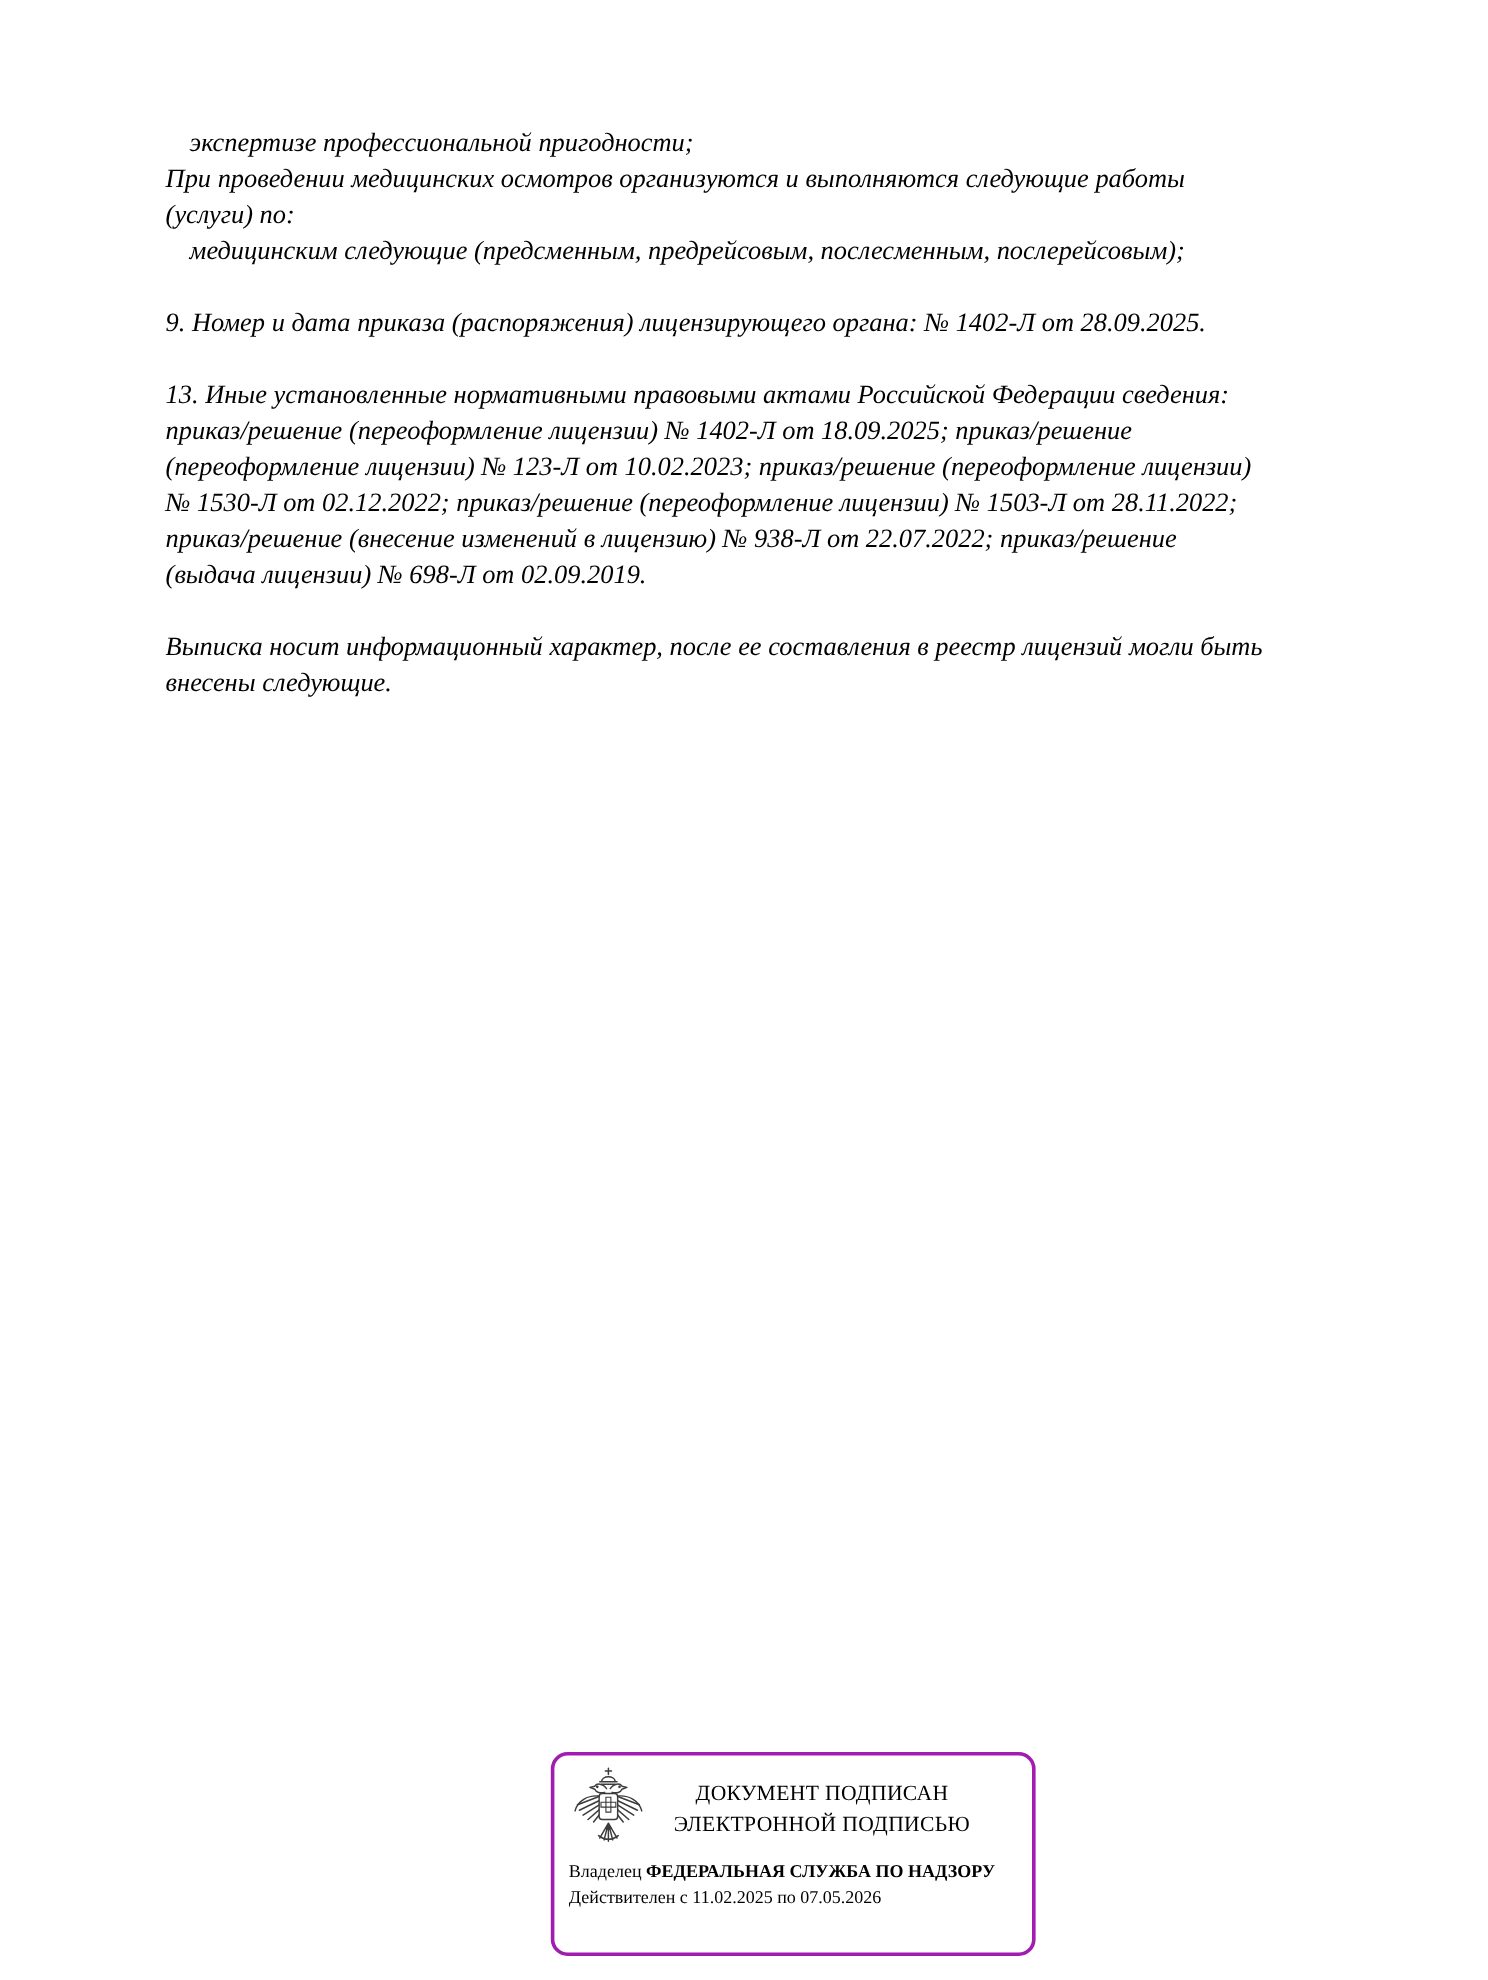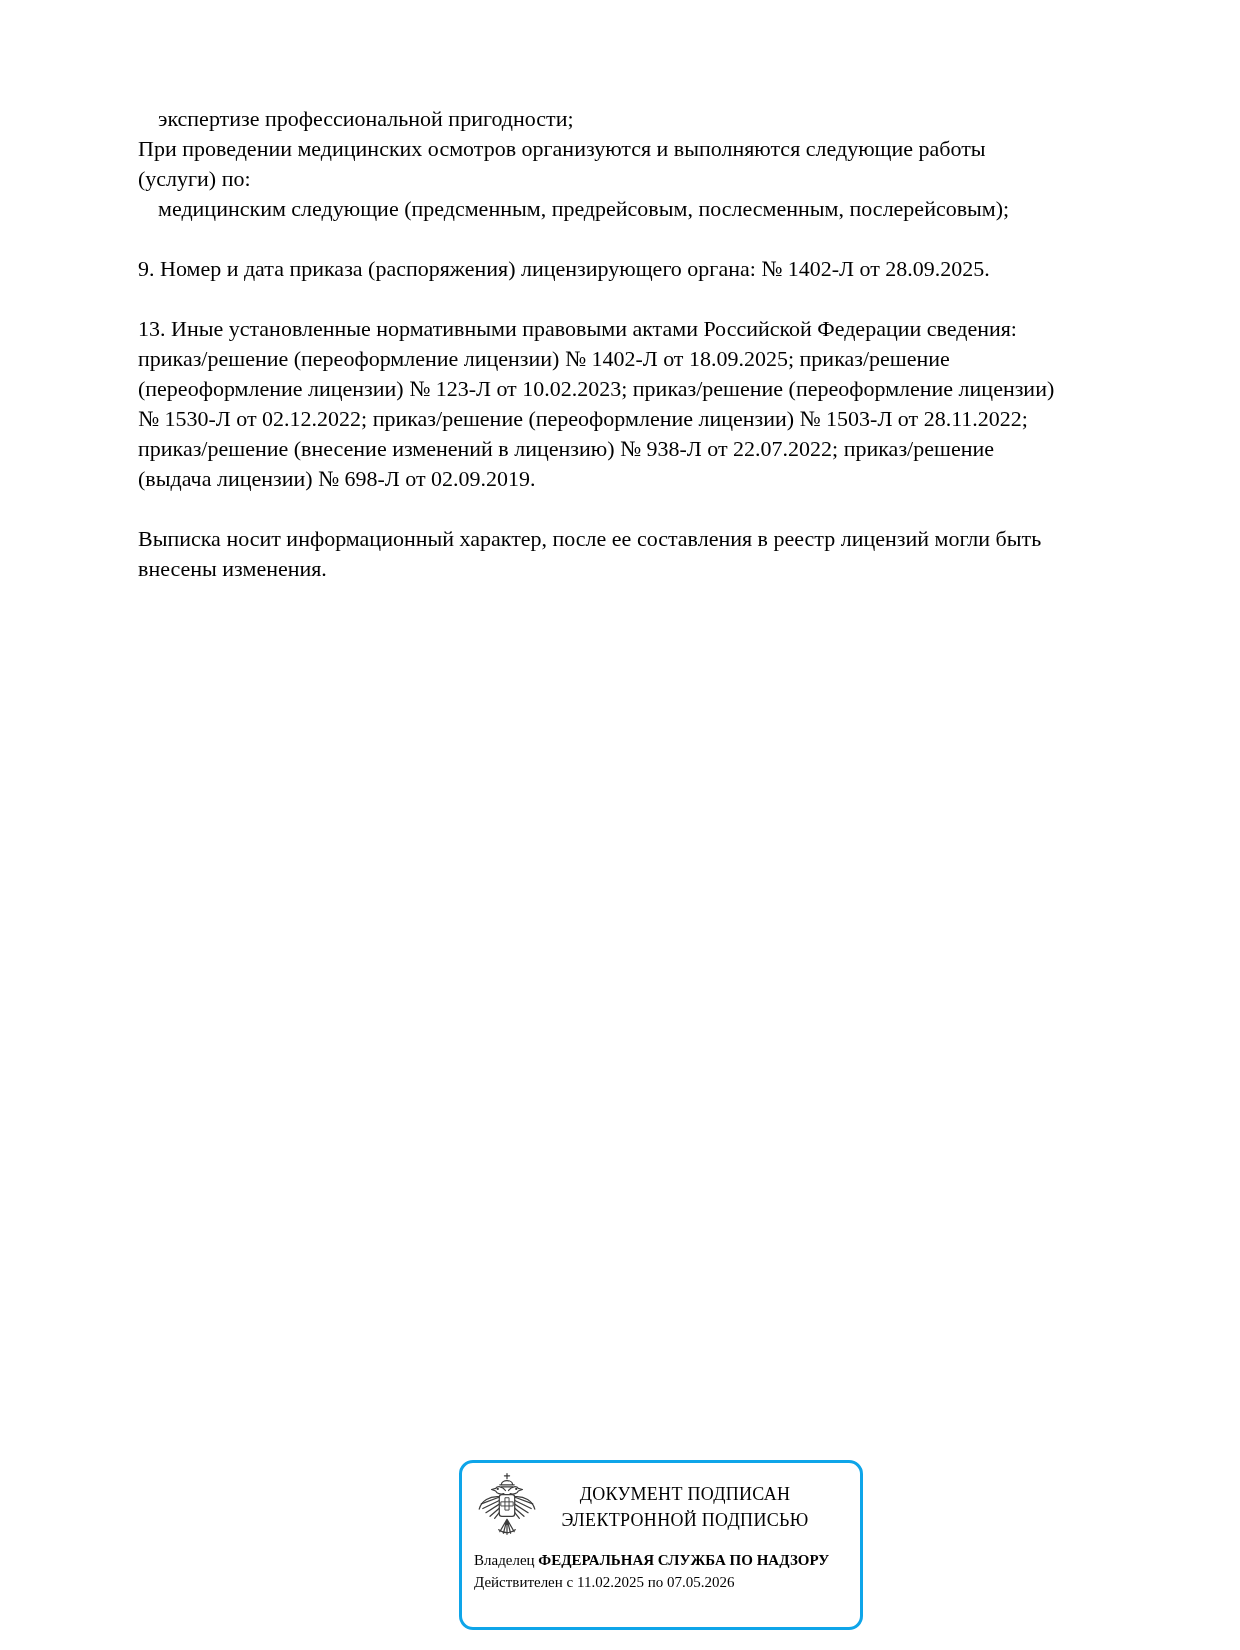--- a/index.html
+++ b/index.html
@@ -12,33 +12,34 @@
     font-family: "Liberation Serif", "DejaVu Serif", serif;
     color: #000000;
   }
   .doc-text {
     position: absolute;
     left: 138px;
     top: 104px;
     width: 1000px;
     font-size: 22px;
     line-height: 30px;
+    font-style: italic;
   }
   .para { margin: 0 0 30px 0; }
   .line { white-space: nowrap; }
   .line.indent { padding-left: 20px; }
 
   .stamp {
     position: absolute;
     left: 459px;
     top: 1460px;
     width: 404px;
     height: 170px;
     box-sizing: border-box;
-    border: 3px solid #0ea5e9;
+    border: 3px solid #a21caf;
     border-radius: 14px;
     padding: 9px 28px 9px 12px;
     background: #ffffff;
   }
   .stamp-top { display: flex; align-items: center; }
   .emblem { flex: none; width: 62px; height: 70px; margin-left: 2px; }
   .emblem svg { display: block; width: 100%; height: 100%; }
   .stamp-title {
     flex: 1;
     text-align: center;
@@ -77,21 +78,21 @@
       <div class="line">13. Иные установленные нормативными правовыми актами Российской Федерации сведения:</div>
       <div class="line">приказ/решение (переоформление лицензии) № 1402-Л от 18.09.2025; приказ/решение</div>
       <div class="line">(переоформление лицензии) № 123-Л от 10.02.2023; приказ/решение (переоформление лицензии)</div>
       <div class="line">№ 1530-Л от 02.12.2022; приказ/решение (переоформление лицензии) № 1503-Л от 28.11.2022;</div>
       <div class="line">приказ/решение (внесение изменений в лицензию) № 938-Л от 22.07.2022; приказ/решение</div>
       <div class="line">(выдача лицензии) № 698-Л от 02.09.2019.</div>
     </div>
 
     <div class="para">
       <div class="line">Выписка носит информационный характер, после ее составления в реестр лицензий могли быть</div>
-      <div class="line">внесены изменения.</div>
+      <div class="line">внесены следующие.</div>
     </div>
 
   </div>
 
   <div class="stamp">
     <div class="stamp-top">
       <div class="emblem">
         <svg viewBox="0 0 120 136" xmlns="http://www.w3.org/2000/svg">
           <g fill="none" stroke="#3c3c3c" stroke-width="2.4" stroke-linecap="round" stroke-linejoin="round">
 

